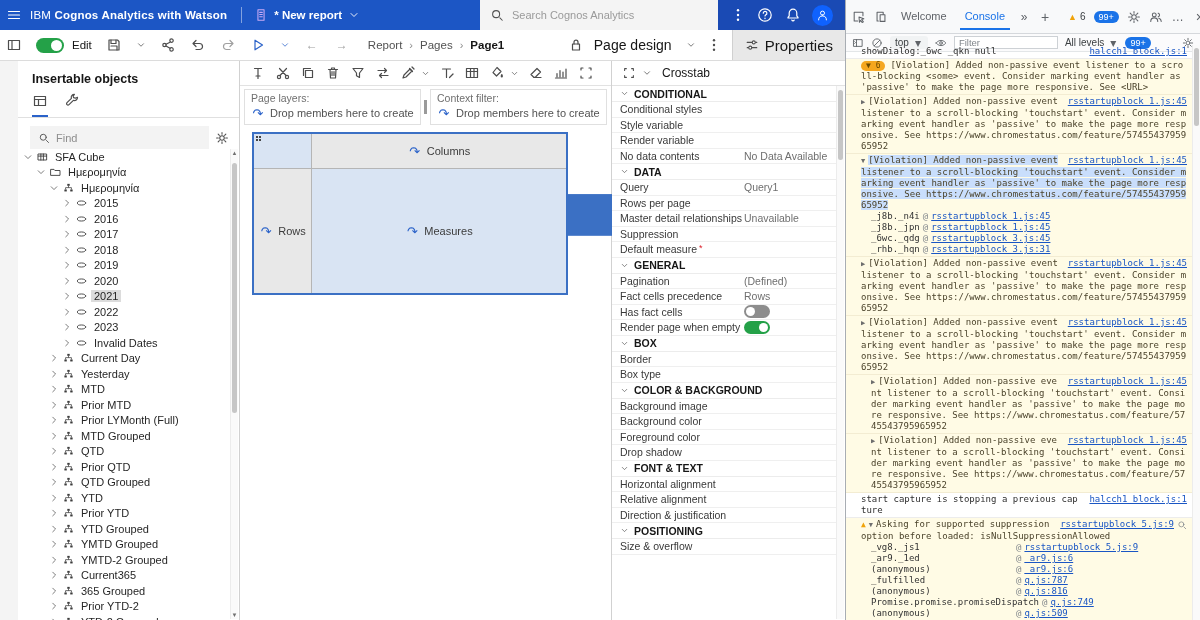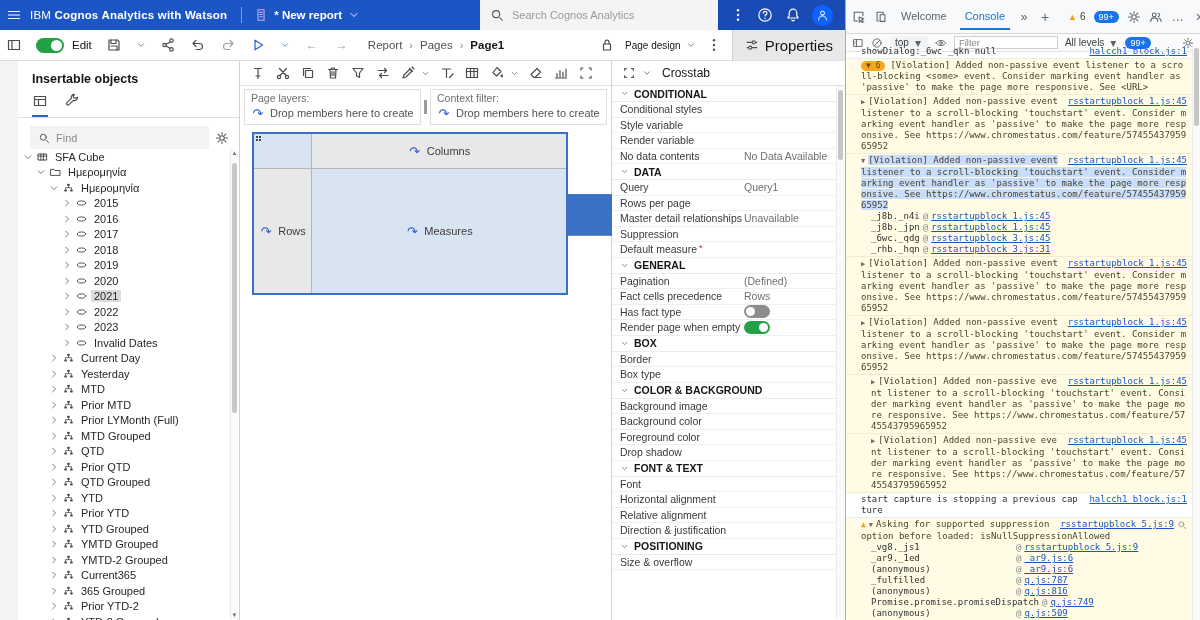--- a/index.html
+++ b/index.html
@@ -34,21 +34,21 @@
   .b2grp{display:flex;align-items:center;gap:14px;padding-left:6px}
   .tgl{width:28px;height:15px;border-radius:8px;background:#24a148;position:relative;flex:none}
   .tgl i{position:absolute;right:2px;top:2px;width:11px;height:11px;border-radius:50%;background:#fff}
   .editlbl{font-size:11.5px;color:#161616;margin-left:-6px}
   .dim{color:#a0a0a0 !important}
   .runi{color:#2a62c9 !important}
   .crumb{display:flex;align-items:center;gap:7px;font-size:11.5px;color:#525252;margin-left:18px}
   .crumb .sep{color:#8d8d8d;font-size:11px}
   .crumb .last{color:#161616;font-weight:700}
   .bar2-right{position:absolute;right:0;top:0;height:30px;display:flex;align-items:center;gap:10px;padding-right:0}
-  .pagedesign{display:flex;align-items:center;gap:5px;font-size:10px;color:#161616}
+  .pagedesign{display:flex;align-items:center;gap:14px;font-size:14px;color:#161616}
   .propsbtn{height:30px;display:flex;align-items:center;gap:6px;background:#e8e8e8;border-left:1px solid #d0d0d0;padding:0 12px;font-size:15px;color:#161616}
 
   
   .leftstrip{position:absolute;left:0;top:61px;width:18px;height:559px;background:#f4f4f4}
   .sidebar{position:absolute;left:18px;top:61px;width:222px;height:559px;background:#fff;border-right:1px solid #d1d1d1}
   .sb-title{font-size:12.5px;font-weight:700;color:#161616;padding:11px 14px 6px}
   .sb-tabs{display:flex;align-items:flex-end;gap:16px;padding:2px 14px 0;border-bottom:1px solid #e0e0e0;height:26px}
   .sb-tab{padding-bottom:6px;border-bottom:2px solid transparent;display:flex}
   .sb-tab.active{border-bottom-color:#2a62c9}
   .sb-find{display:flex;align-items:center;margin:8px 10px 4px 12px;gap:6px}
@@ -1284,21 +1284,21 @@
         </div>
         <div class="prow">
           <span class="plabel">Pagination</span>
           <span class="pval">(Defined)</span>
         </div>
         <div class="prow">
           <span class="plabel">Fact cells precedence</span>
           <span class="pval">Rows</span>
         </div>
         <div class="prow">
-          <span class="plabel">Has fact type</span>
+          <span class="plabel">Has fact cells</span>
           <span class="ptg off">
             <i></i>
           </span>
         </div>
         <div class="prow">
           <span class="plabel">Render page when empty</span>
           <span class="ptg on">
             <i></i>
           </span>
         </div>
@@ -1348,24 +1348,20 @@
         </div>
         <div class="psec">
           <span class="psecch icon">
             <svg viewBox="0 0 16 16">
               <g fill="none" stroke="currentColor" stroke-width="1.2" stroke-linecap="round" stroke-linejoin="round">
                 <path d="M4 6l4 4 4-4"></path>
               </g>
             </svg>
           </span>
           <span>FONT &amp; TEXT</span>
-        </div>
-        <div class="prow">
-          <span class="plabel">Font</span>
-          <span class="pval"></span>
         </div>
         <div class="prow">
           <span class="plabel">Horizontal alignment</span>
           <span class="pval"></span>
         </div>
         <div class="prow">
           <span class="plabel">Relative alignment</span>
           <span class="pval"></span>
         </div>
         <div class="prow">

